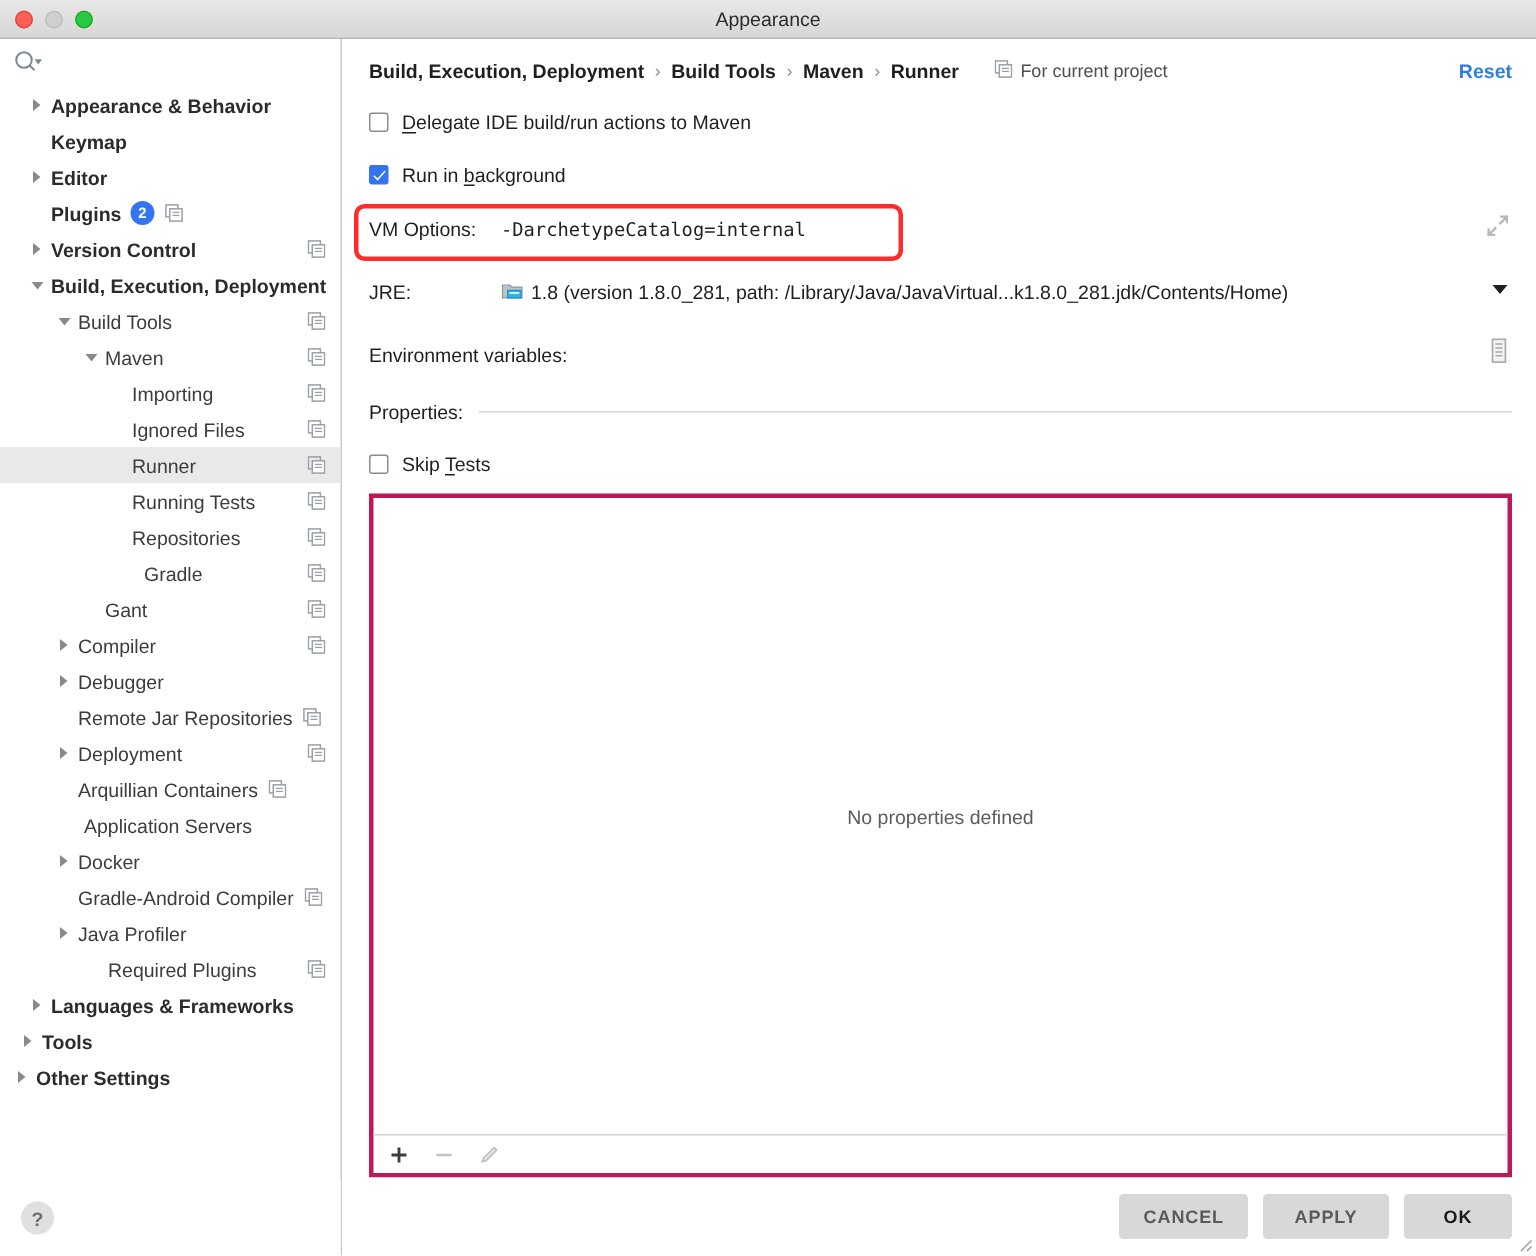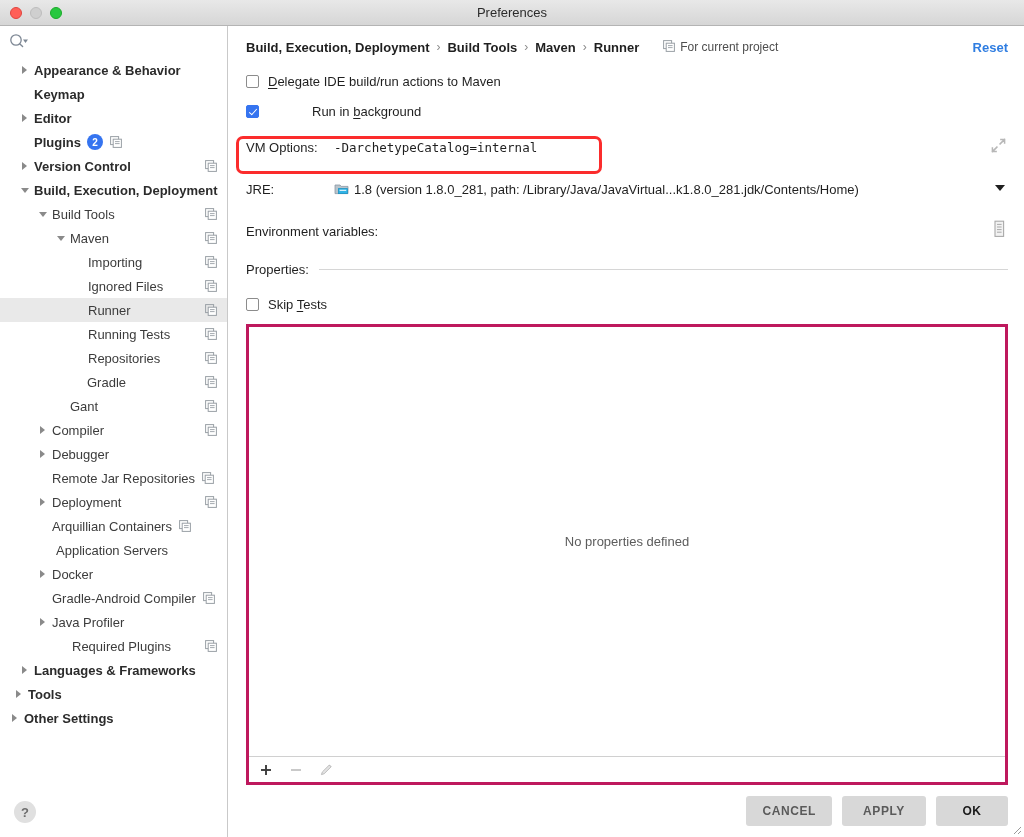--- a/index.html
+++ b/index.html
@@ -154,21 +154,21 @@
     cursor: pointer;
   }
 
   
   .cbrow {
     display: flex; align-items: center;
     height: 22px;
     font-size: 13px; color: #1f1f1f;
   }
   .cbrow.r1 { margin-top: 6px; }
-  .cbrow.r2 { margin-top: 8px; gap: 44px; }
+  .cbrow.r2 { margin-top: 13px; }
   .cb {
     width: 13px; height: 13px; flex: 0 0 13px;
     border: 1px solid #8c8c8c; border-radius: 2px;
     background: #fff; margin-right: 9px;
   }
   .cb.checked {
     background: #3574f0; border-color: #3574f0;
     position: relative;
   }
   .cb.checked:after {
@@ -280,21 +280,21 @@
 <body>
 
 <div class="window">
 
   <div class="titlebar">
     <div class="traffic">
       <div class="light close"></div>
       <div class="light min"></div>
       <div class="light max"></div>
     </div>
-    <div class="title-text">Preferences</div>
+    <div class="title-text">Appearance</div>
   </div>
 
   <div class="body">
 
     <div class="sidebar">
 
       <div class="search-row">
         <span class="search-icon">
           <svg width="22" height="18" viewBox="0 0 22 18">
             <circle cx="8" cy="8" r="5.2" fill="none" stroke="#7d8794" stroke-width="1.3"></circle>
@@ -435,21 +435,21 @@
             <span class="label">Repositories</span>
             <span class="proj-icon at-right">
               <svg width="12" height="12" viewBox="0 0 12 12">
                 <rect x="0.6" y="0.6" width="8" height="8" fill="none" stroke="#9aa0a6" stroke-width="1"></rect>
                 <rect x="3.2" y="3.2" width="8.2" height="8.2" fill="#ffffff" stroke="#9aa0a6" stroke-width="1"></rect>
                 <line x1="5" y1="5.6" x2="9.6" y2="5.6" stroke="#9aa0a6" stroke-width="0.9"></line>
                 <line x1="5" y1="7.6" x2="9.6" y2="7.6" stroke="#9aa0a6" stroke-width="0.9"></line>
               </svg>
             </span>
           </div>
-          <div class="tree-item" style="padding-left: 26px; margin-left: 45px;">
+          <div class="tree-item" style="padding-left: 80px;">
             <span class="twisty"></span>
             <span class="label">Gradle</span>
             <span class="proj-icon at-right">
               <svg width="12" height="12" viewBox="0 0 12 12">
                 <rect x="0.6" y="0.6" width="8" height="8" fill="none" stroke="#9aa0a6" stroke-width="1"></rect>
                 <rect x="3.2" y="3.2" width="8.2" height="8.2" fill="#ffffff" stroke="#9aa0a6" stroke-width="1"></rect>
                 <line x1="5" y1="5.6" x2="9.6" y2="5.6" stroke="#9aa0a6" stroke-width="0.9"></line>
                 <line x1="5" y1="7.6" x2="9.6" y2="7.6" stroke="#9aa0a6" stroke-width="0.9"></line>
               </svg>
             </span>

